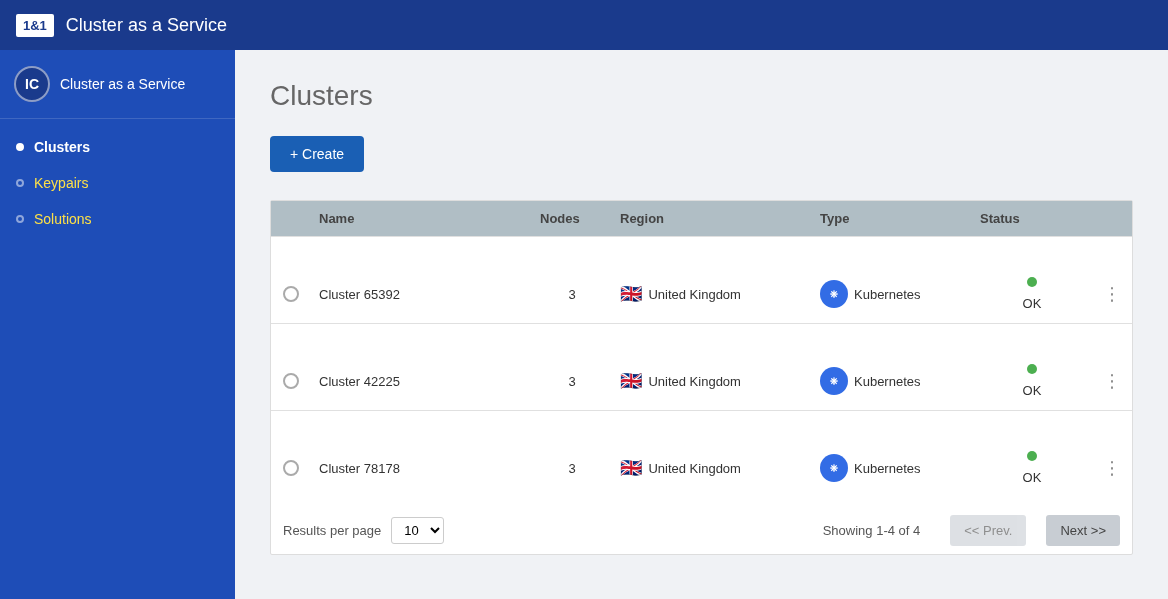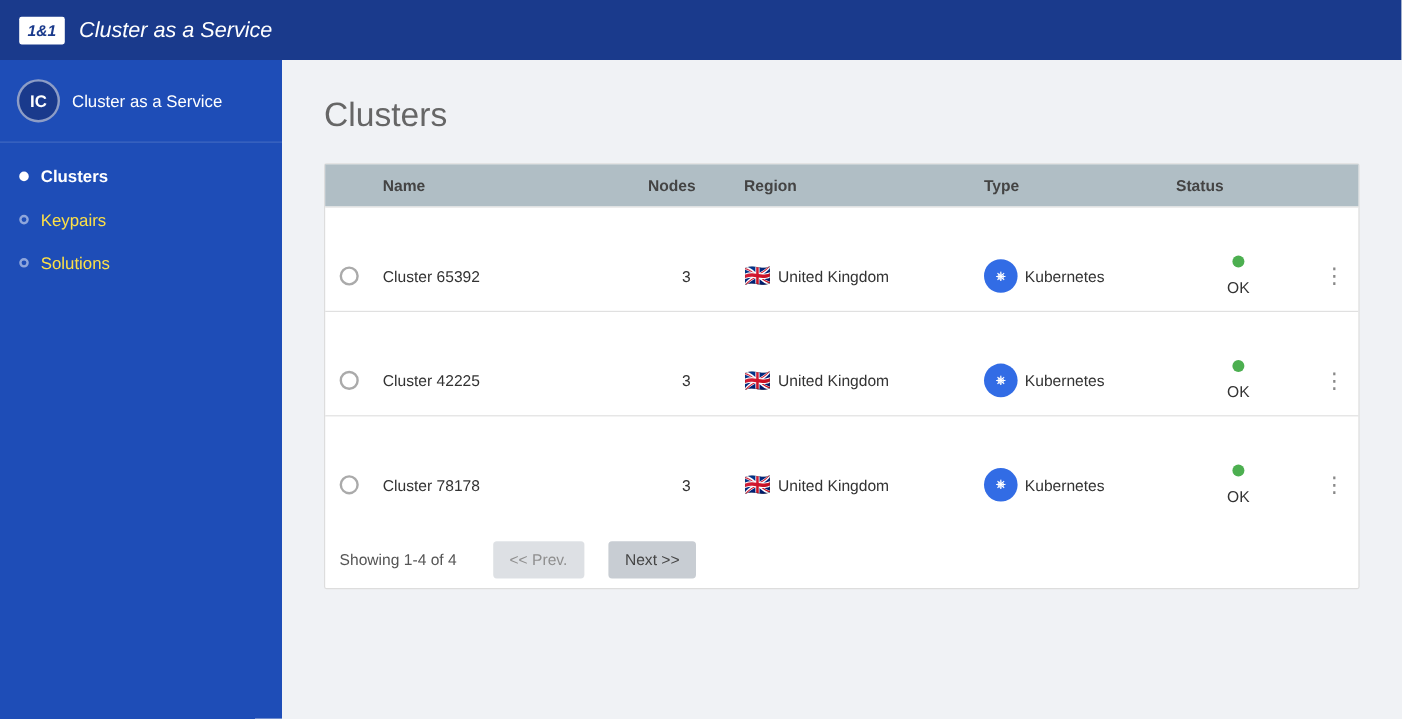--- a/index.html
+++ b/index.html
@@ -6,21 +6,20 @@
     body { font-family: Arial, sans-serif; background: #f0f2f5; width: 1168px; height: 599px; overflow: hidden; }
 
     
     .top-header {
       background: #1a3a8c;
       height: 50px;
       display: flex;
       align-items: center;
       padding: 0 16px;
       gap: 12px;
-      font-style: italic;
     }
     .logo-box {
       background: white;
       color: #1a3a8c;
       font-weight: bold;
       font-size: 13px;
       padding: 4px 7px;
       border-radius: 2px;
     }
     .header-title {
@@ -287,20 +286,21 @@
       </div>
       <div class="nav-item">
         <div class="nav-dot"></div>
         <span>Solutions</span>
       </div>
     </nav>
   </aside>
 
   <main class="main">
     <h1 class="page-title">Clusters</h1>
+    <button class="create-btn">+ Create</button>
 
     <div class="table-container">
       <div class="table-header">
         <div class="th"></div>
         <div class="th">Name</div>
         <div class="th center">Nodes</div>
         <div class="th">Region</div>
         <div class="th">Type</div>
         <div class="th">Status</div>
         <div class="th"></div>
@@ -381,20 +381,28 @@
         <div class="td">
           <div class="status-cell">
             <div class="status-dot"></div>
             <span class="status-text">OK</span>
           </div>
         </div>
         <div class="td menu-dots">⋮</div>
       </div>
 
       <div class="pagination-bar">
+        <div class="per-page">
+          <span>Results per page</span>
+          <select>
+            <option>10</option>
+            <option>25</option>
+            <option>50</option>
+          </select>
+        </div>
         <div class="pagination-right">
           <span class="showing-text">Showing 1-4 of 4</span>
           <button class="page-btn disabled">&lt;&lt; Prev.</button>
           <button class="page-btn">Next &gt;&gt;</button>
         </div>
       </div>
     </div>
   </main>
 </div>
 

